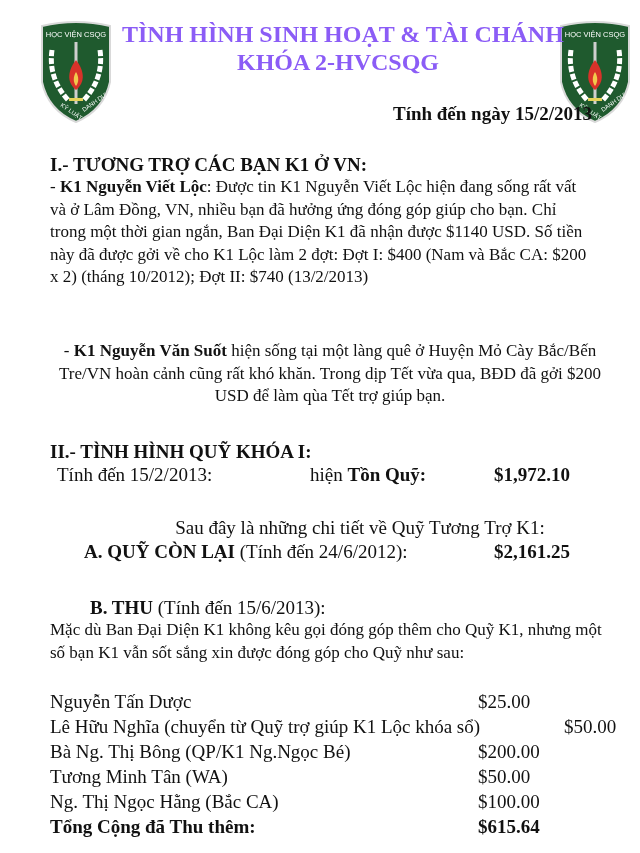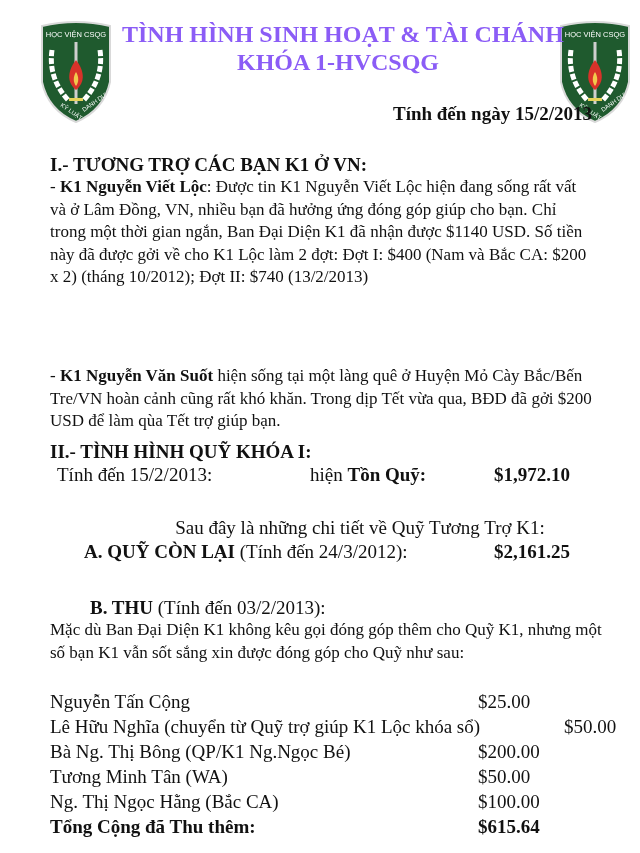--- a/index.html
+++ b/index.html
@@ -36,50 +36,50 @@
   <rect x="31" y="78" width="14" height="3" fill="#e6d35a"></rect>
   <path d="M38 40 C30 50 28 62 38 70 C48 62 46 50 38 40 Z" fill="#d8322a"></path>
   <path d="M38 52 C35 57 35 62 38 66 C41 62 41 57 38 52 Z" fill="#f2c94c"></path>
   <path d="M14 30 Q10 58 30 80" stroke="#fff" stroke-width="5" fill="none" stroke-dasharray="6 2"></path>
   <path d="M62 30 Q66 58 46 80" stroke="#fff" stroke-width="5" fill="none" stroke-dasharray="6 2"></path>
   <text x="22" y="86" font-size="6" fill="#fff" font-family="Liberation Sans, sans-serif" transform="rotate(35 22 86)">KỶ LUẬT</text>
   <text x="46" y="92" font-size="6" fill="#fff" font-family="Liberation Sans, sans-serif" transform="rotate(-35 46 92)">DANH DỰ</text>
 </svg>
 
 <div class="abs title" style="left:122px;top:20px;width:432px;text-align:center;">TÌNH HÌNH SINH HOẠT &amp; TÀI CHÁNH</div>
-<div class="abs title" style="left:122px;top:48px;width:432px;text-align:center;">KHÓA 1-HVCSQG</div>
+<div class="abs title" style="left:122px;top:48px;width:432px;text-align:center;">KHÓA 2-HVCSQG</div>
 <div class="abs date" style="left:0;top:103px;width:592px;text-align:right;">Tính đến ngày 15/2/2013</div>
 
 <div class="abs line b" style="left:50px;top:153px;">I.- TƯƠNG TRỢ CÁC BẠN K1 Ở VN:</div>
 <div class="abs para" style="left:50px;top:176px;width:540px;">
   <span>- </span><b>K1 Nguyễn Viết Lộc</b><span>: Được tin K1 Nguyễn Viết Lộc hiện đang sống rất vất và ở Lâm Đồng, VN, nhiều bạn đã hưởng ứng đóng góp giúp cho bạn. Chỉ trong một thời gian ngắn, Ban Đại Diện K1 đã nhận được $1140 USD.  Số tiền này đã được gởi về cho K1 Lộc làm 2 đợt: Đợt I: $400 (Nam và Bắc CA: $200 x 2) (tháng 10/2012); Đợt II: $740 (13/2/2013)</span>
 </div>
-<div class="abs para" style="left:50px;top:365px;width:560px;">
+<div class="abs para" style="left:50px;top:340px;width:560px;text-align:center;">
   <span>- </span><b>K1 Nguyễn Văn Suốt</b><span> hiện sống tại một làng quê ở Huyện Mỏ Cày Bắc/Bến Tre/VN hoàn cảnh cũng rất khó khăn. Trong dịp Tết vừa qua, BĐD đã gởi $200 USD  để làm qùa Tết trợ giúp bạn.</span>
 </div>
 
 <div class="abs line b" style="left:50px;top:440px;">II.- TÌNH HÌNH QUỸ KHÓA I:</div>
 <div class="abs line" style="left:57px;top:463px;">Tính đến 15/2/2013:</div>
 <div class="abs line" style="left:310px;top:463px;">
   <span>hiện </span><b>Tồn Quỹ:</b>
 </div>
 <div class="abs line b" style="left:494px;top:463px;">$1,972.10</div>
 
 <div class="abs line" style="left:0;top:516px;width:640px;text-align:center;padding-left:40px;">Sau đây là những chi tiết về Quỹ Tương Trợ K1:</div>
 <div class="abs line" style="left:84px;top:540px;">
-  <b>A. QUỸ CÒN LẠI</b><span> (Tính đến 24/3/2012):</span>
+  <b>A. QUỸ CÒN LẠI</b><span> (Tính đến 24/6/2012):</span>
 </div>
 <div class="abs line b" style="left:494px;top:540px;">$2,161.25</div>
 
 <div class="abs line" style="left:90px;top:596px;">
-  <b>B. THU</b><span> (Tính đến 03/2/2013):</span>
+  <b>B. THU</b><span> (Tính đến 15/6/2013):</span>
 </div>
 <div class="abs para it" style="left:50px;top:619px;width:560px;">Mặc dù Ban Đại Diện K1 không kêu gọi đóng góp thêm cho Quỹ K1, nhưng một số bạn K1 vẫn sốt sắng xin được đóng góp cho Quỹ như sau:</div>
 
-<div class="abs line" style="left:50px;top:690px;">Nguyễn Tấn Cộng</div>
+<div class="abs line" style="left:50px;top:690px;">Nguyễn Tấn Dược</div>
 <div class="abs line" style="left:478px;top:690px;">$25.00</div>
 
 <div class="abs line" style="left:50px;top:715px;">Lê Hữu Nghĩa (chuyển từ Quỹ trợ giúp  K1 Lộc khóa sổ)</div>
 <div class="abs line" style="left:564px;top:715px;">$50.00</div>
 
 <div class="abs line" style="left:50px;top:740px;">Bà Ng. Thị Bông (QP/K1 Ng.Ngọc Bé)</div>
 <div class="abs line" style="left:478px;top:740px;">$200.00</div>
 
 <div class="abs line" style="left:50px;top:765px;">Tương Minh Tân (WA)</div>
 <div class="abs line" style="left:478px;top:765px;">$50.00</div>

